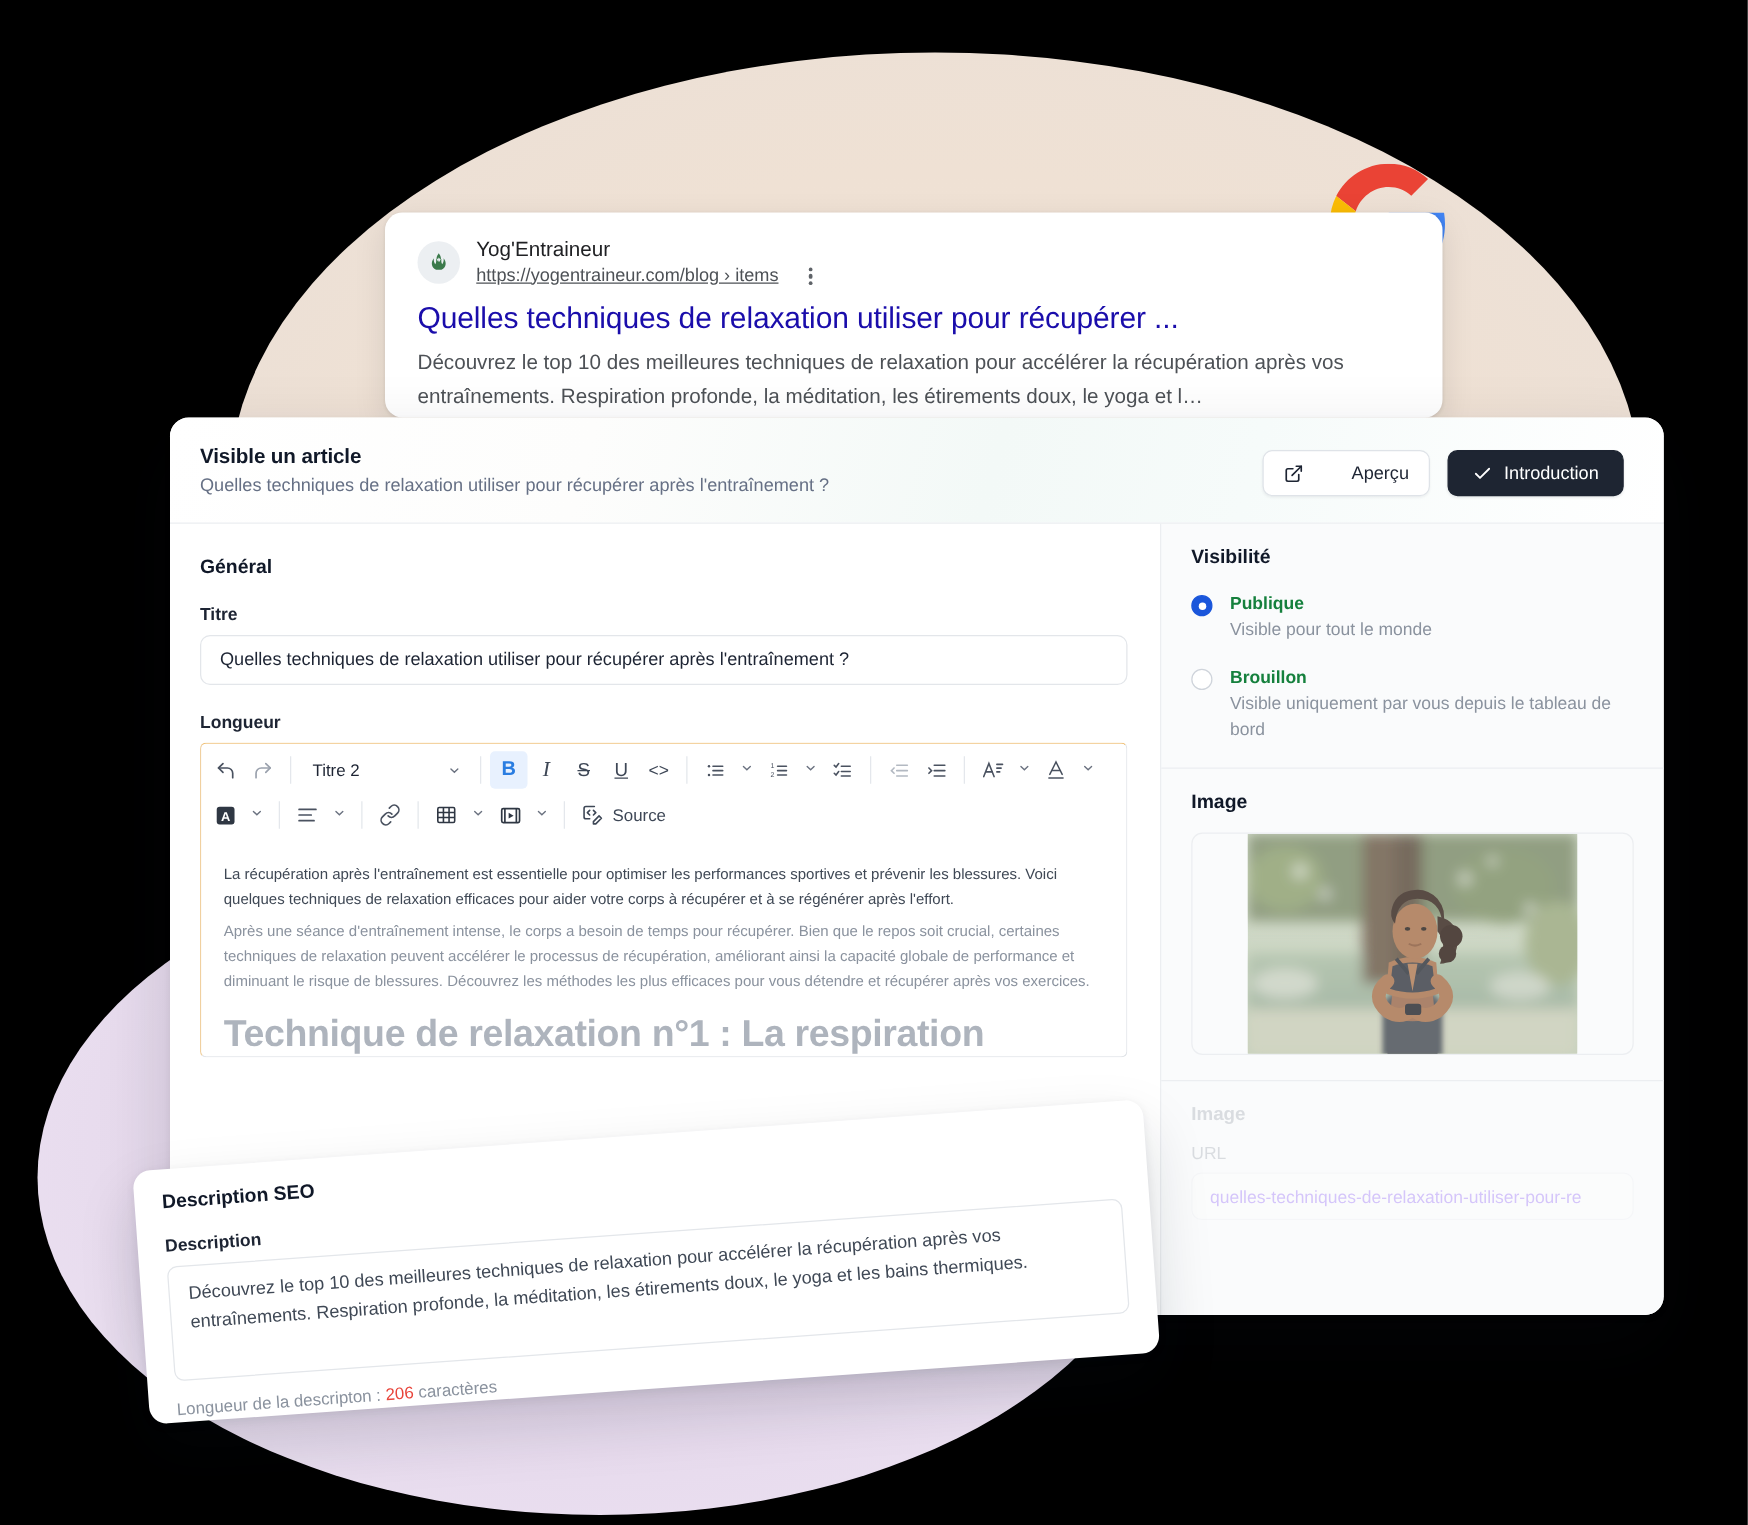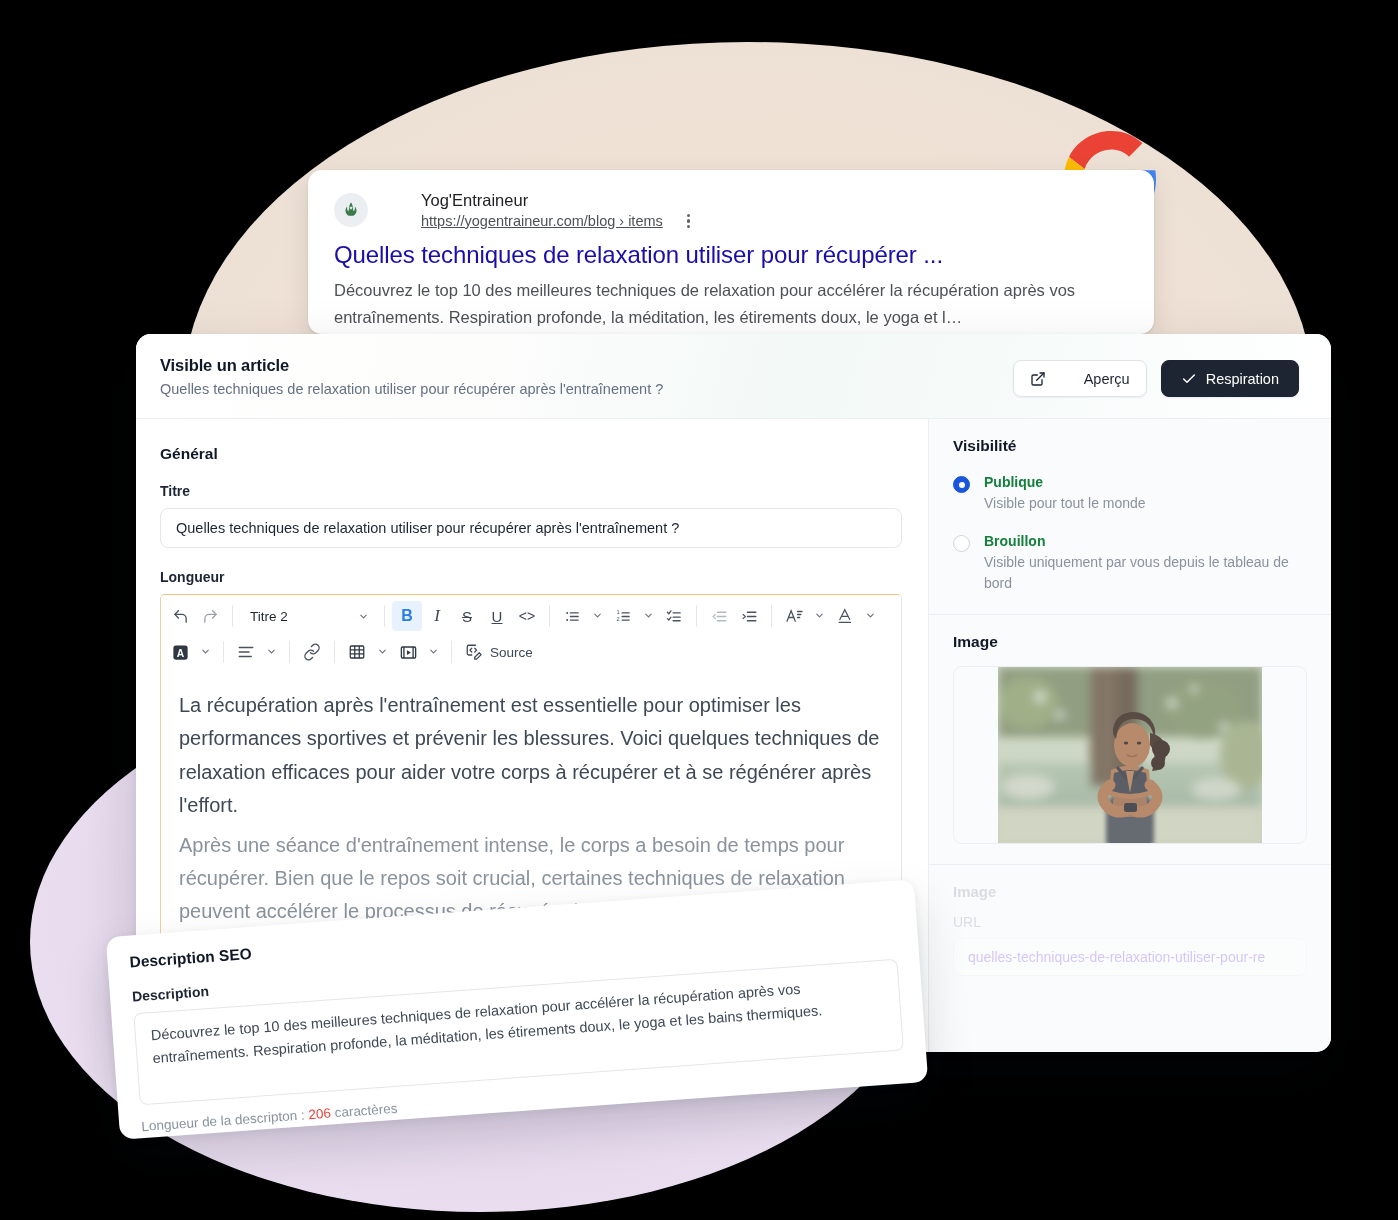--- a/index.html
+++ b/index.html
@@ -28,21 +28,21 @@
     position: absolute; left: 308px; top: 170px; width: 846px; height: 164px;
     background: #fff; border-radius: 14px;
     box-shadow: 0 1px 3px rgba(0,0,0,.09), 0 8px 26px rgba(0,0,0,.10);
     padding: 20px 26px 0 26px; z-index: 8;
   }
   .serp-head { display: flex; align-items: center; gap: 13px; }
   .serp-avatar {
     width: 34px; height: 34px; border-radius: 50%; background: #eceff2;
     display: flex; align-items: center; justify-content: center; flex: none;
   }
-  .serp-meta { display: flex; flex-direction: column; gap: 1px; margin-left: 40px; }
+  .serp-meta { display: flex; flex-direction: column; gap: 1px; }
   .serp-site { font-size: 16.5px; color: #202124; line-height: 1.25; }
   .serp-urlrow { display: flex; align-items: center; gap: 18px; }
   .serp-url { font-size: 14.5px; color: #4d5156; line-height: 1.3; text-decoration: underline; }
   .serp-dots { display: flex; flex-direction: column; gap: 2.5px; padding: 2px 6px; cursor: pointer; }
   .serp-dots i { width: 3.2px; height: 3.2px; background: #5f6368; border-radius: 50%; display: block; }
   .serp-title {
     font-size: 24px; color: #1a0dab; margin-top: 10px; line-height: 1.25;
     letter-spacing: -.1px; cursor: pointer;
   }
   .serp-desc { font-size: 16.5px; color: #4d5156; line-height: 1.62; margin-top: 7px; }
@@ -92,21 +92,21 @@
         height: 30px; min-width: 30px; border-radius: 4px; color: #3e4756; font-size: 16px; }
   .tb.active { background: #e8f1fe; color: #2a7de1; }
   .tb-sep { width: 1px; height: 22px; background: #e4e7ec; margin: 0 7px; }
   .tb-caret { font-size: 10px; color: #6b7280; padding: 0 5px; cursor: pointer; }
   #heading-select {
     display: flex; align-items: center; justify-content: space-between; cursor: pointer;
     width: 137px; height: 30px; padding: 0 8px 0 10px; font-size: 13.5px; color: #1d2433;
   }
   #source-button { display: inline-flex; align-items: center; gap: 7px; cursor: pointer; padding: 0 6px; height: 30px; font-size: 13.5px; color: #3e4756; }
   .rte-content { background: #fff; padding: 16px 18px 0 18px; }
-  .doc-p { font-size: 20px; line-height: 1.67; color: #3f4855; margin-bottom: 6px; }
+  .doc-p { font-size: 12px; line-height: 1.67; color: #3f4855; margin-bottom: 6px; }
   .doc-p.muted { color: #8a929e; }
   .doc-h1 { font-size: 34px; font-weight: 700; color: #3b4350; letter-spacing: -.4px; margin: 16px 0 10px; position: relative; display: inline-block; }
   .doc-h1 .caret { position: absolute; right: -5px; top: 4px; width: 2px; height: 34px; background: #222; }
   .doc-h2 { font-size: 30px; font-weight: 700; color: #aeb4bd; letter-spacing: -.3px; margin-top: 16px; }
 
   
   .side-block { padding: 18px 24px 20px 24px; border-bottom: 1px solid #eceef1; }
   .radio-row { display: flex; gap: 14px; align-items: flex-start; margin-top: 19px; cursor: pointer; }
   .radio {
     width: 17px; height: 17px; border-radius: 50%; border: 1.6px solid #cfd4db;
@@ -200,21 +200,21 @@
             <path d="M18 13v6a2 2 0 0 1-2 2H5a2 2 0 0 1-2-2V8a2 2 0 0 1 2-2h6"></path>
               <polyline points="15 3 21 3 21 9"></polyline>
               <line x1="10" y1="14" x2="21" y2="3"></line>
           </svg>
           <span>Aperçu</span>
         </div>
         <div class="btn" id="save-button">
           <svg width="16" height="16" viewBox="0 0 24 24" fill="none" stroke="#fff" stroke-width="2.2" stroke-linecap="round" stroke-linejoin="round">
             <polyline points="20 6 9 17 4 12"></polyline>
           </svg>
-          <span>Respiration</span>
+          <span>Introduction</span>
         </div>
       </div>
     </div>
 
     <div id="editor-body">
 
       <div id="editor-main">
         <div class="section-title">Général</div>
 
         <div style="margin-top:20px">

